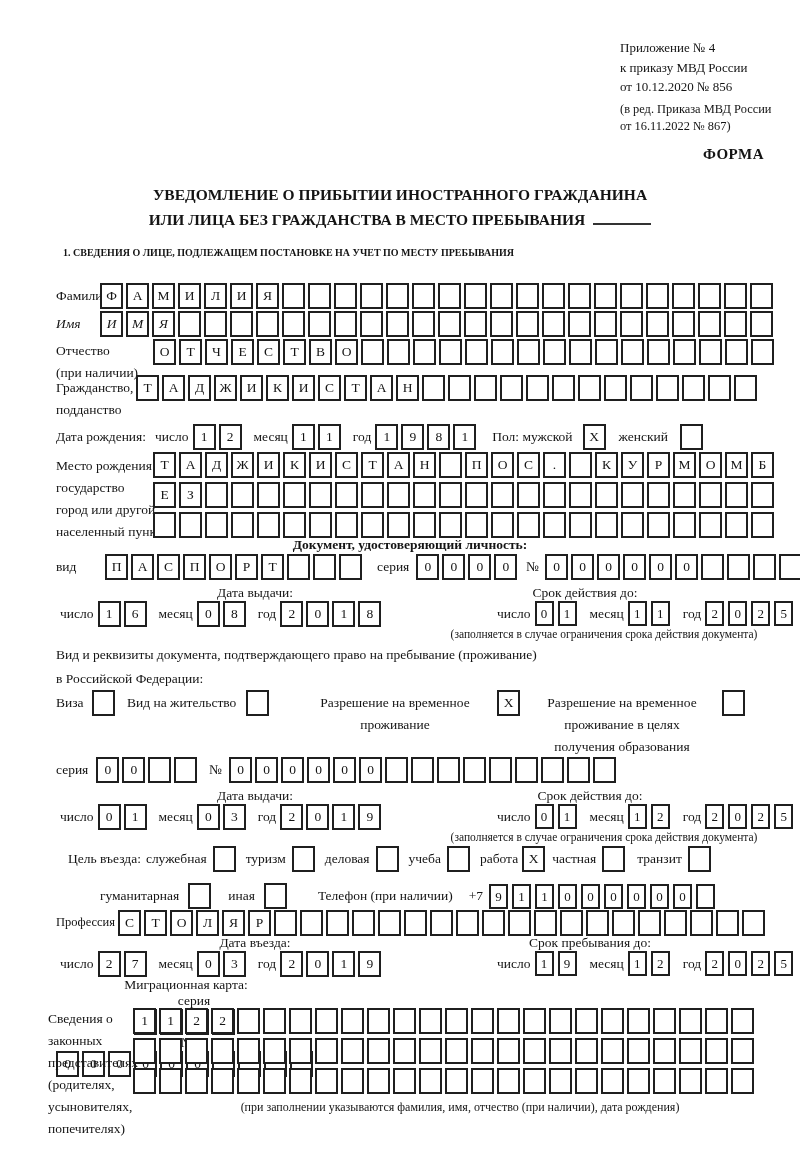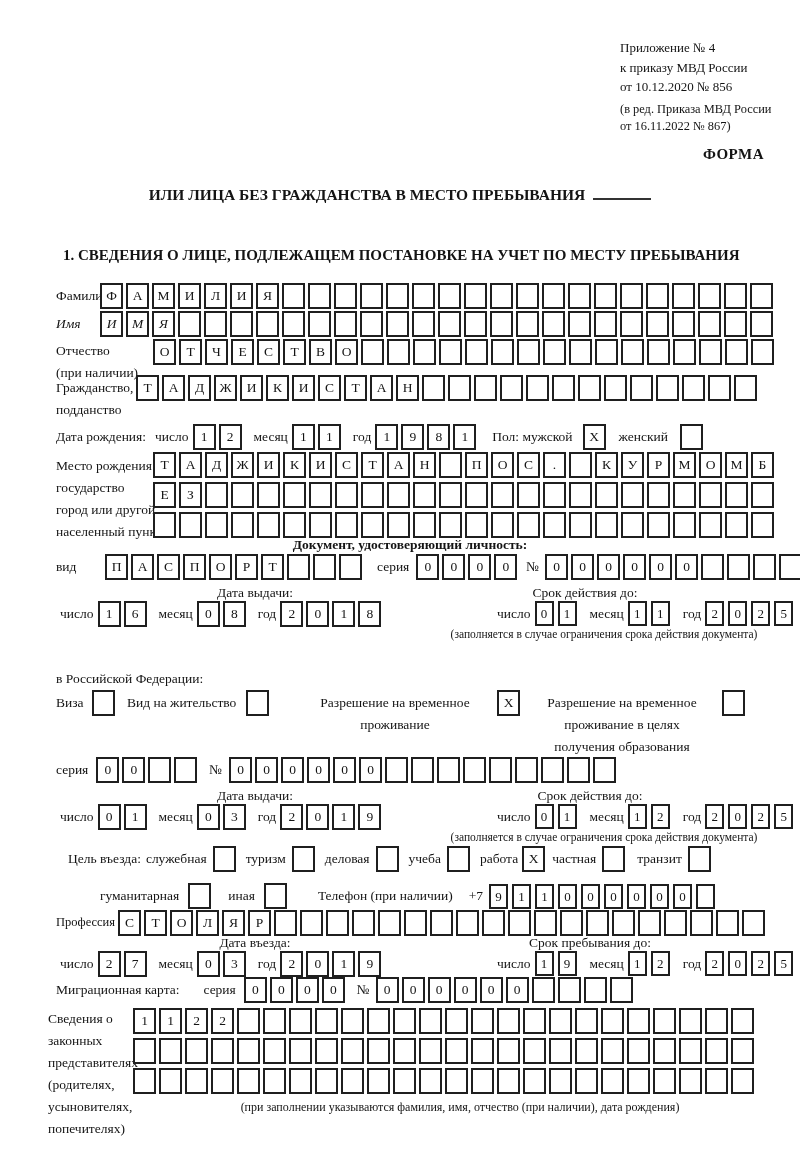--- a/index.html
+++ b/index.html
@@ -16,41 +16,42 @@
   .box.sm{width:15px;height:21px;line-height:21px;font-size:13px;margin-right:4px;}
   .bold{font-weight:bold;}
   .center{text-align:center;}
   .note{font-size:11.5px;}
   .ref{position:absolute;left:620px;top:38px;font-size:13px;line-height:1.5;}
   .ref2{font-size:12.4px;line-height:1.45;margin-top:4px;}
   .forma{position:absolute;right:36px;top:146px;font-size:15px;font-weight:bold;letter-spacing:.5px;}
   .title{position:absolute;left:40px;top:183px;width:720px;text-align:center;
          font-size:15.5px;font-weight:bold;line-height:1.6;}
   .title .uline{display:inline-block;width:58px;border-bottom:2.5px solid #333;height:14px;margin-left:8px;}
-  .sect{position:absolute;left:63px;top:247px;font-size:15px;font-weight:bold;}
+  .sect{position:absolute;left:63px;top:247px;font-size:10px;font-weight:bold;}
   .dg .lbl{margin:0 4px 0 0;}
   .dg .gap{margin-right:9px;}
 </style>
 </head>
 <body>
 
 <div class="page">
 
   <div class="ref">
     <div>Приложение № 4</div>
     <div>к приказу МВД России</div>
     <div>от 10.12.2020 № 856</div>
     <div class="ref2">
       <div>(в ред. Приказа МВД России</div>
       <div>от 16.11.2022 № 867)</div>
     </div>
   </div>
   <div class="forma">ФОРМА</div>
 
   <div class="title">
+    <div>УВЕДОМЛЕНИЕ О ПРИБЫТИИ ИНОСТРАННОГО ГРАЖДАНИНА</div>
     <div>
       <span>ИЛИ ЛИЦА БЕЗ ГРАЖДАНСТВА В МЕСТО ПРЕБЫВАНИЯ</span><span class="uline"></span>
     </div>
   </div>
 
   <div class="sect">1. СВЕДЕНИЯ О ЛИЦЕ, ПОДЛЕЖАЩЕМ ПОСТАНОВКЕ НА УЧЕТ ПО МЕСТУ ПРЕБЫВАНИЯ</div>
 
   <div class="row" style="left:56px;top:283px;">
     <span class="lbl" style="width:44px;">Фамилия</span>
     <span class="boxrow">
@@ -369,20 +370,21 @@
     <span class="lbl">год</span>
     <span class="boxrow">
         <span class="box sm">2</span>
         <span class="box sm">0</span>
         <span class="box sm">2</span>
         <span class="box sm">5</span>
       </span>
   </div>
   <div class="abs center note" style="left:420px;top:628px;width:368px;">(заполняется в случае ограничения срока действия документа)</div>
 
+  <div class="abs" style="left:56px;top:647px;font-size:13.5px;">Вид и реквизиты документа, подтверждающего право на пребывание (проживание)</div>
   <div class="abs" style="left:56px;top:671px;font-size:13.5px;">в Российской Федерации:</div>
 
   <div class="row" style="left:56px;top:690px;">
     <span class="lbl" style="margin-right:8px;">Виза</span>
     <span class="boxrow">
         <span class="box"></span>
       </span>
   </div>
   <div class="row" style="left:127px;top:690px;">
     <span class="lbl" style="margin-right:10px;">Вид на жительство</span>
@@ -600,21 +602,21 @@
       </span>
     <span class="lbl">год</span>
     <span class="boxrow">
         <span class="box sm">2</span>
         <span class="box sm">0</span>
         <span class="box sm">2</span>
         <span class="box sm">5</span>
       </span>
   </div>
 
-  <div class="row" style="left:56px;top:977px;">
+  <div class="row" style="left:56px;top:977px;flex-direction:column;">
     <span class="lbl">Миграционная карта:</span>
     <span class="lbl" style="margin:0 8px 0 24px;">серия</span>
     <span class="boxrow">
         <span class="box">0</span>
         <span class="box">0</span>
         <span class="box">0</span>
         <span class="box">0</span>
       </span>
     <span class="lbl" style="margin:0 6px 0 9px;">№</span>
     <span class="boxrow">

